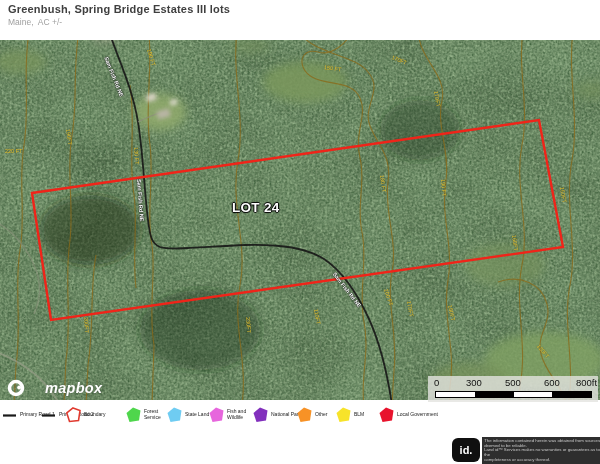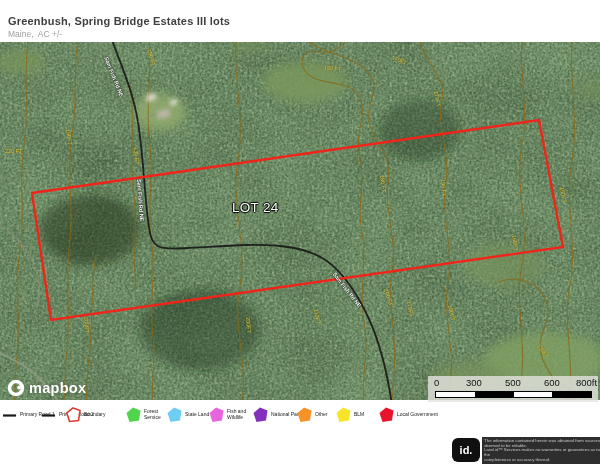--- a/index.html
+++ b/index.html
@@ -1,33 +1,33 @@
 <!DOCTYPE html>
 <html><head>
 <meta charset="utf-8">
 <style>
   html,body{margin:0;padding:0;background:#e9e9e9;}
   #stage{position:relative;width:600px;height:464px;background:#fff;overflow:hidden;
          font-family:"Liberation Sans",sans-serif;outline:1px solid #4a4a4a;}
   
-  .hdr{position:absolute;left:0;top:12px;width:600px;height:30px;background:#fff;z-index:5;}
+  .hdr{position:absolute;left:0;top:0;width:600px;height:40px;background:#fff;z-index:5;}
   .hdr-title{position:absolute;left:8px;top:3px;font-size:11px;font-weight:bold;color:#3f3f3f;letter-spacing:.2px;}
   .hdr-sub{position:absolute;left:8px;top:17px;font-size:8.5px;color:#9f9f9f;white-space:pre;text-align:center;}
   
   .map{position:absolute;left:0;top:30px;width:600px;height:370px;overflow:hidden;background:#2c4527;}
   .map svg.base{position:absolute;left:0;top:0;}
   .maplbl{position:absolute;z-index:3;pointer-events:none;}
-  .lot{font-size:13.5px;font-weight:normal;color:#fff;letter-spacing:.3px;
+  .lot{font-size:13.5px;font-weight:bold;color:#fff;letter-spacing:.3px;
        text-shadow:-1px 0 1px #000,1px 0 1px #000,0 -1px 1px #000,0 1px 1px #000;}
   .ctl{font-size:5.5px;color:#f0d43f;white-space:nowrap;transform-origin:left center;
        text-shadow:0 0 1px rgba(40,30,0,.9);}
   .rdl{font-size:5.5px;color:#fff;white-space:nowrap;font-weight:bold;transform-origin:left center;
        text-shadow:0 0 1px #000,0 0 2px #000;}
   
-  .mbx{position:absolute;left:7px;top:378px;height:20px;display:flex;align-items:center;gap:4px;z-index:6;}
+  .mbx{position:absolute;left:7px;top:378px;height:20px;display:flex;align-items:center;gap:20px;z-index:6;font-style:italic;}
   .mbx .word{color:#fff;font-size:14.5px;font-weight:bold;letter-spacing:.3px;
        text-shadow:0 0 2px rgba(0,0,0,.35);}
   
   .sb{position:absolute;left:428px;top:376px;width:170px;height:26px;background:rgba(228,228,224,.8);z-index:6;}
   .sb span{position:absolute;top:1px;font-size:9.5px;color:#111;}
   .sb .t0{left:6px}.sb .t1{left:38px}.sb .t2{left:77px}.sb .t3{left:116px}.sb .t4{left:148px}
   .sb-bar{position:absolute;left:7px;top:15px;width:157px;height:7px;border:1px solid #000;
           box-sizing:border-box;display:flex;}
   .sb-bar i{flex:1;}
   .sb-bar i:nth-child(1),.sb-bar i:nth-child(3){background:#fff;}

